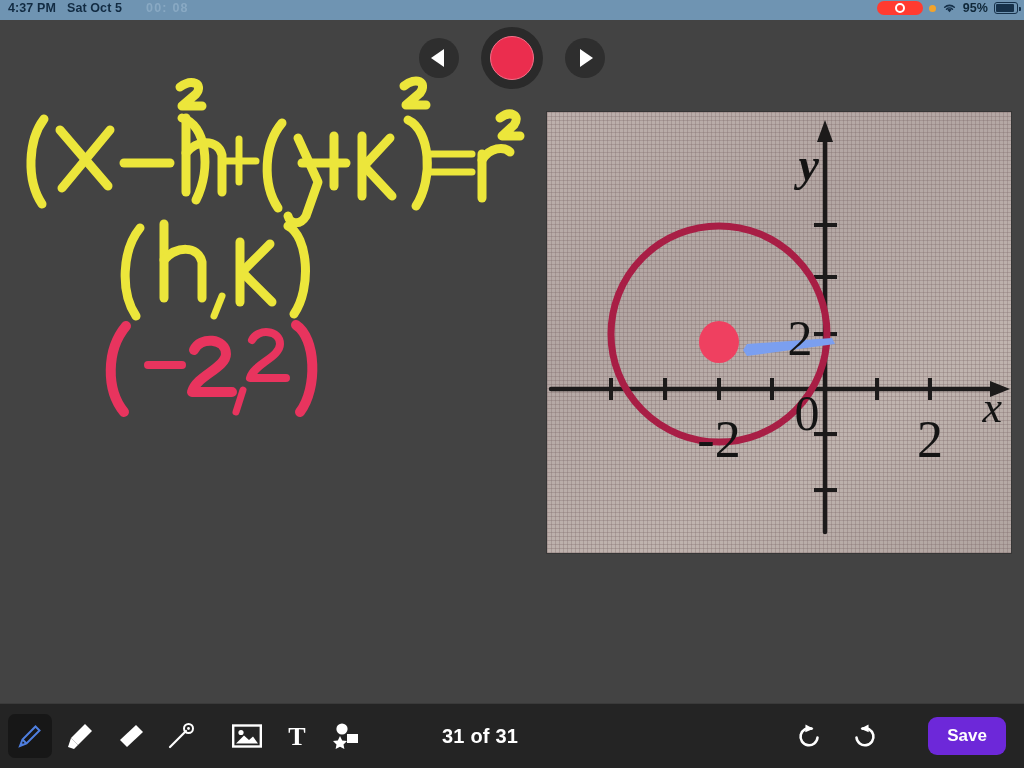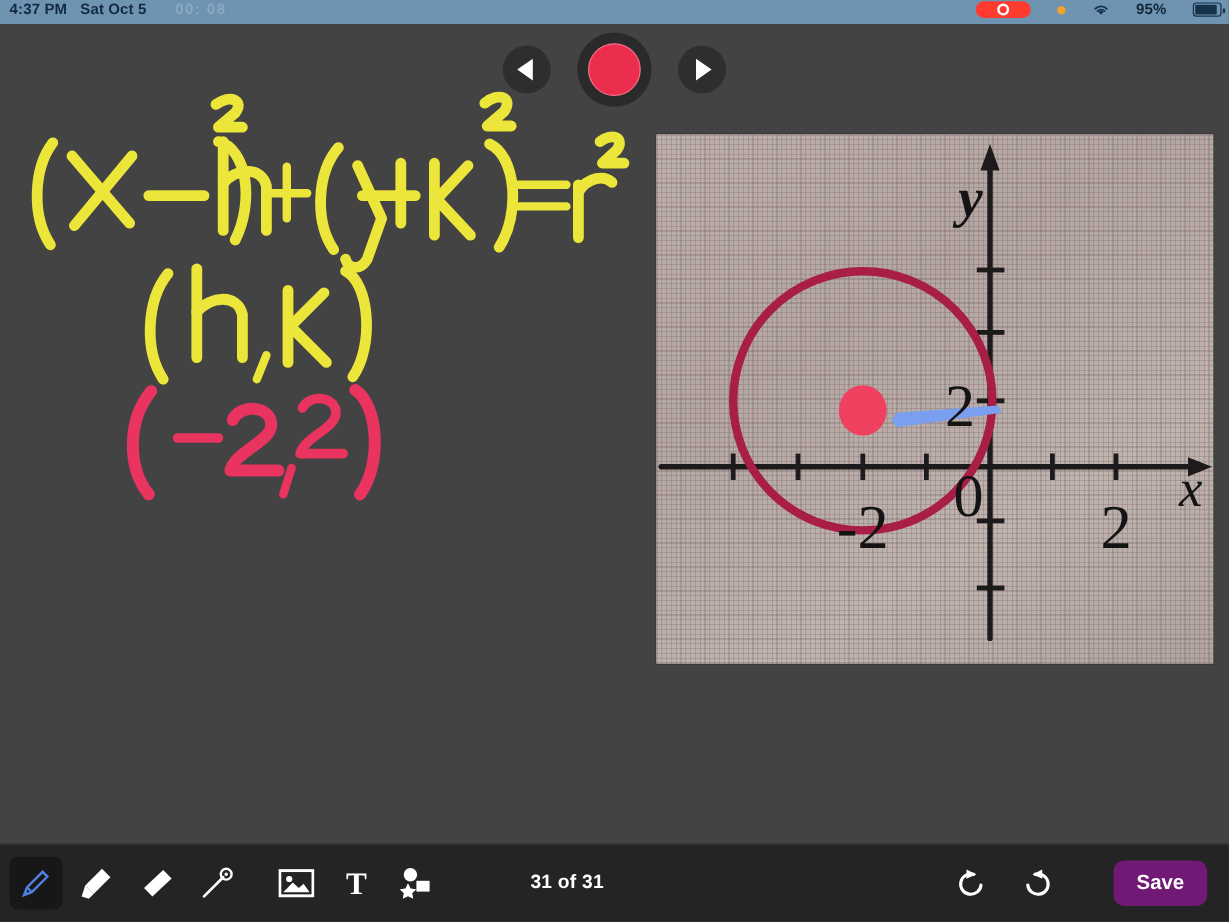--- a/index.html
+++ b/index.html
@@ -40,21 +40,21 @@
   .sb-left { display: flex; align-items: center; gap: 11px; }
   .sb-time { color: #122b42; }
   .sb-date { color: #122b42; }
   .sb-timer {
     color: #89a9c3;
     font-weight: bold;
     letter-spacing: 1.2px;
     margin-left: 24px;
   }
   .sb-spacer { flex: 1; }
-  .sb-right { display: flex; align-items: center; gap: 22px; }
+  .sb-right { display: flex; align-items: center; gap: 6px; }
   .rec-pill {
     width: 46px; height: 14px;
     border-radius: 8px;
     background: #ff3b30;
     display: flex;
     align-items: center;
     justify-content: center;
   }
   .rec-pill-inner {
     width: 10px; height: 10px;
@@ -210,21 +210,21 @@
   }
   .media-btn {
     width: 34px; height: 34px;
     display: flex;
     align-items: center;
     justify-content: center;
   }
   .page-indicator {
     margin-left: 78px;
     color: #ffffff;
-    font-size: 16px;
+    font-size: 20px;
     font-weight: bold;
     letter-spacing: 0.2px;
   }
   .bb-spacer { flex: 1; }
   .history-group {
     display: flex;
     align-items: center;
     gap: 18px;
   }
   .hist-btn {
@@ -232,21 +232,21 @@
     display: flex;
     align-items: center;
     justify-content: center;
   }
   .save-btn {
     margin-left: 46px;
     margin-right: 18px;
     width: 78px;
     height: 38px;
     border-radius: 9px;
-    background: #701a75;
+    background: #6d28d9;
     color: #ffffff;
     font-size: 17px;
     font-weight: bold;
     display: flex;
     align-items: center;
     justify-content: center;
     border: none;
     font-family: "Liberation Sans", sans-serif;
     cursor: pointer;
   }

